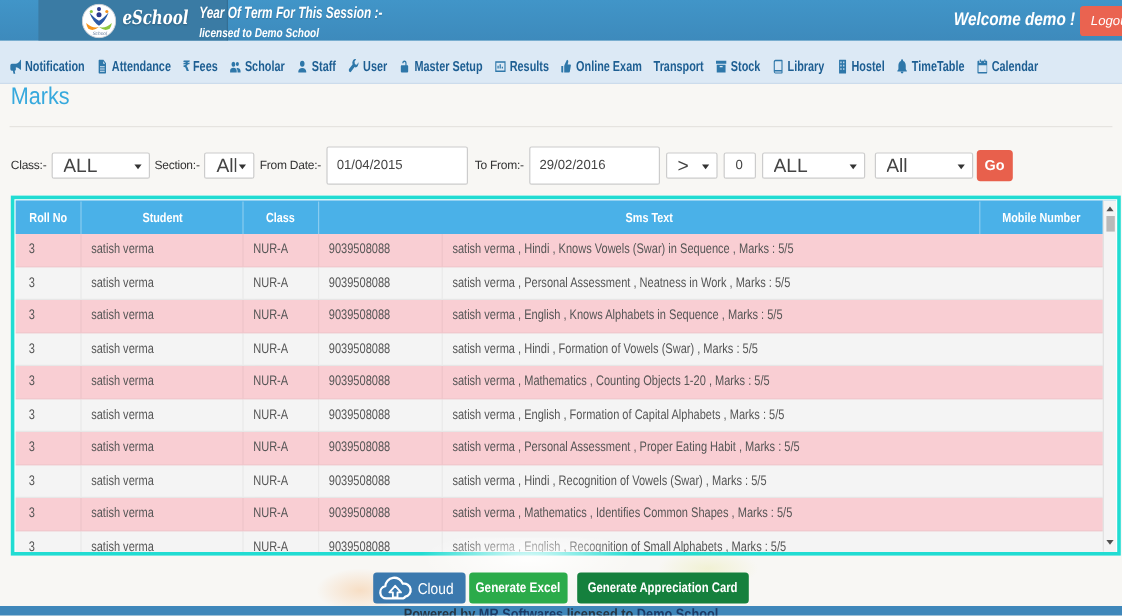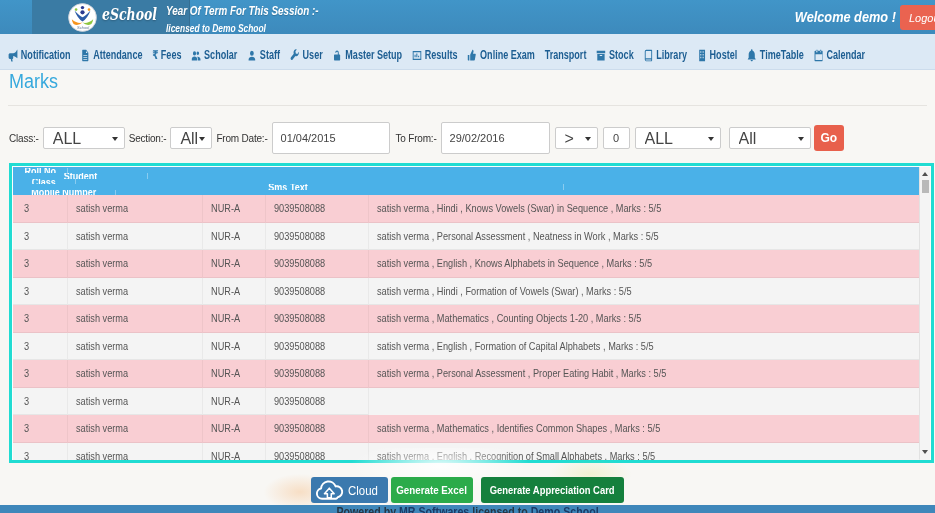--- a/index.html
+++ b/index.html
@@ -58,21 +58,21 @@
     border-left:3.5px solid transparent; border-right:3.5px solid transparent; border-top:4.5px solid #333; pointer-events:none; }
   .fin { height:22px; background:#fff; border:1px solid #ccc; border-radius:2px; font-family:inherit;
     font-size:11px; color:#444; padding:15px 8px; outline:none; flex:none; }
   .fin.center { text-align:center; padding:0 2px; }
   .go-btn { height:26px; padding:0 7px; background:#e8604c; color:#fff; border:none; border-radius:3px;
     font-family:inherit; font-size:12px; font-weight:bold; cursor:pointer; flex:none; }
 
   
   .tablewrap { position:absolute; left:9px; top:163px; width:925px; height:300px;
     border:3px solid #21dcd2; background:#fff; box-shadow:inset 0 0 0 1px #fdfdfd; overflow:hidden; }
-  .thead { display:flex; height:28px; background:#4ab1e8; padding-top:1px; margin:1px 0 0 1px; width:917px;flex-direction:column; }
+  .thead { display:flex; height:28px; background:#4ab1e8; padding-top:1px; margin:1px 0 0 1px; width:917px; }
   .th { color:#fff; font-weight:bold; font-size:11px; display:flex; align-items:center; justify-content:center;
     border-right:1px solid rgba(255,255,255,.35); overflow:hidden; }
   .th span { transform:scaleX(.82); transform-origin:50% 50%; white-space:nowrap; }
   .trow { display:flex; height:27.5px; margin-left:1px; width:917px; }
   .trow.odd  { background:#f9ced3; }
   .trow.even { background:#f4f4f4; }
   .td { font-size:11.5px; color:#555; display:flex; align-items:center; padding-left:8px;
     border-right:1px solid rgba(0,0,0,.045); border-bottom:1px solid rgba(0,0,0,.05); overflow:hidden; }
   .td span { transform:scaleX(.8); transform-origin:0 50%; white-space:nowrap; }
   
@@ -410,20 +410,23 @@
           </div>
           <div class="td" style="width: 135px;">
             <span>satish verma</span>
           </div>
           <div class="td" style="width: 63px;">
             <span>NUR-A</span>
           </div>
           <div class="td" style="width: 103px;">
             <span>9039508088</span>
           </div>
+          <div class="td" style="width: 551px;">
+            <span>satish verma , Hindi , Recognition of Vowels (Swar) , Marks : 5/5</span>
+          </div>
         </div>
         <div class="trow odd">
           <div class="td" style="width: 55px; padding-left: 11px;">
             <span>3</span>
           </div>
           <div class="td" style="width: 135px;">
             <span>satish verma</span>
           </div>
           <div class="td" style="width: 63px;">
             <span>NUR-A</span>

